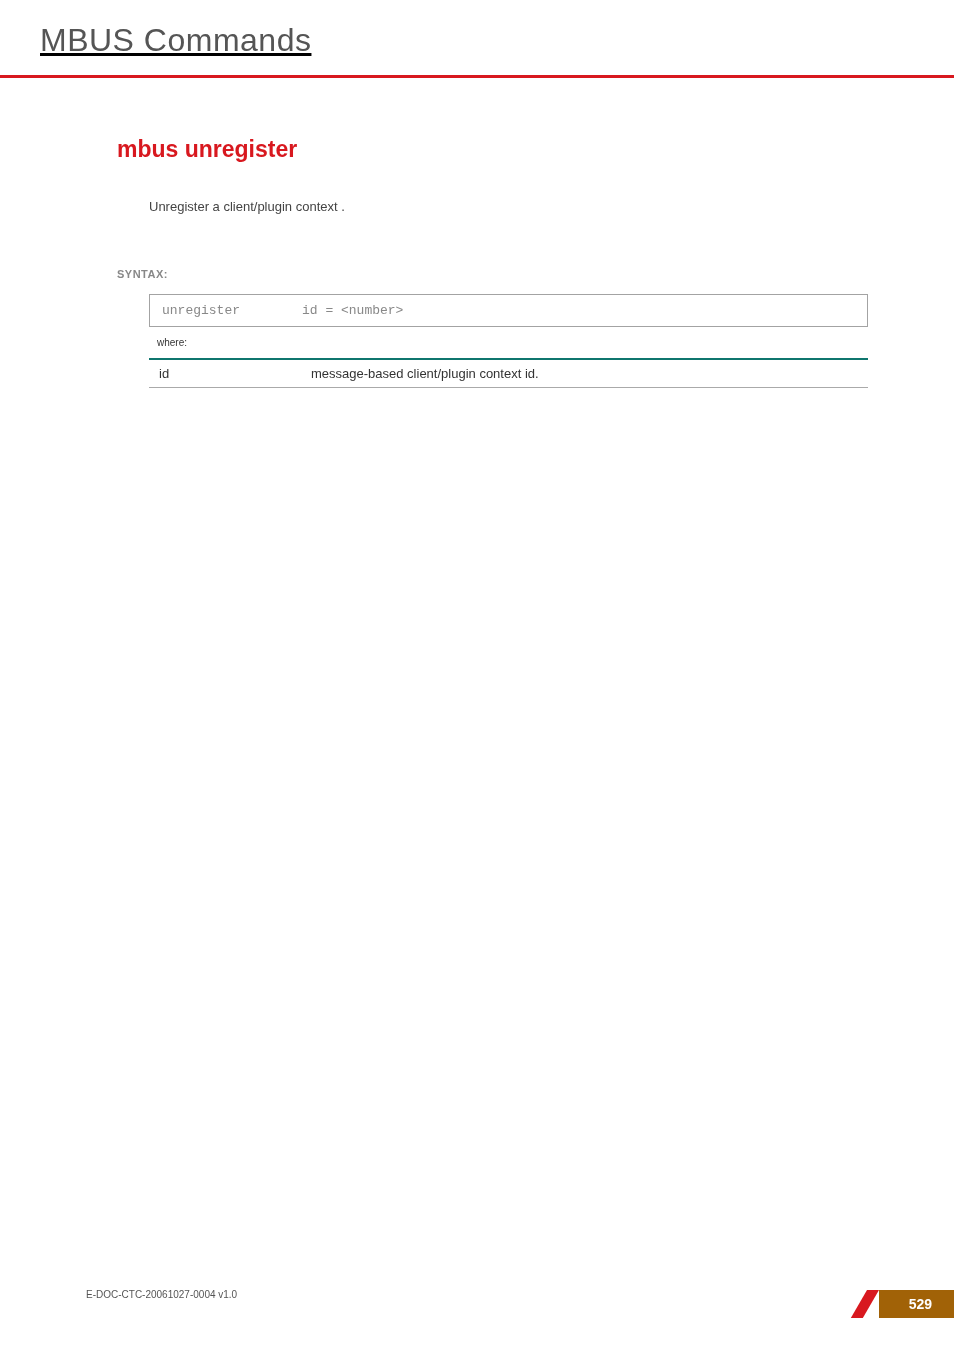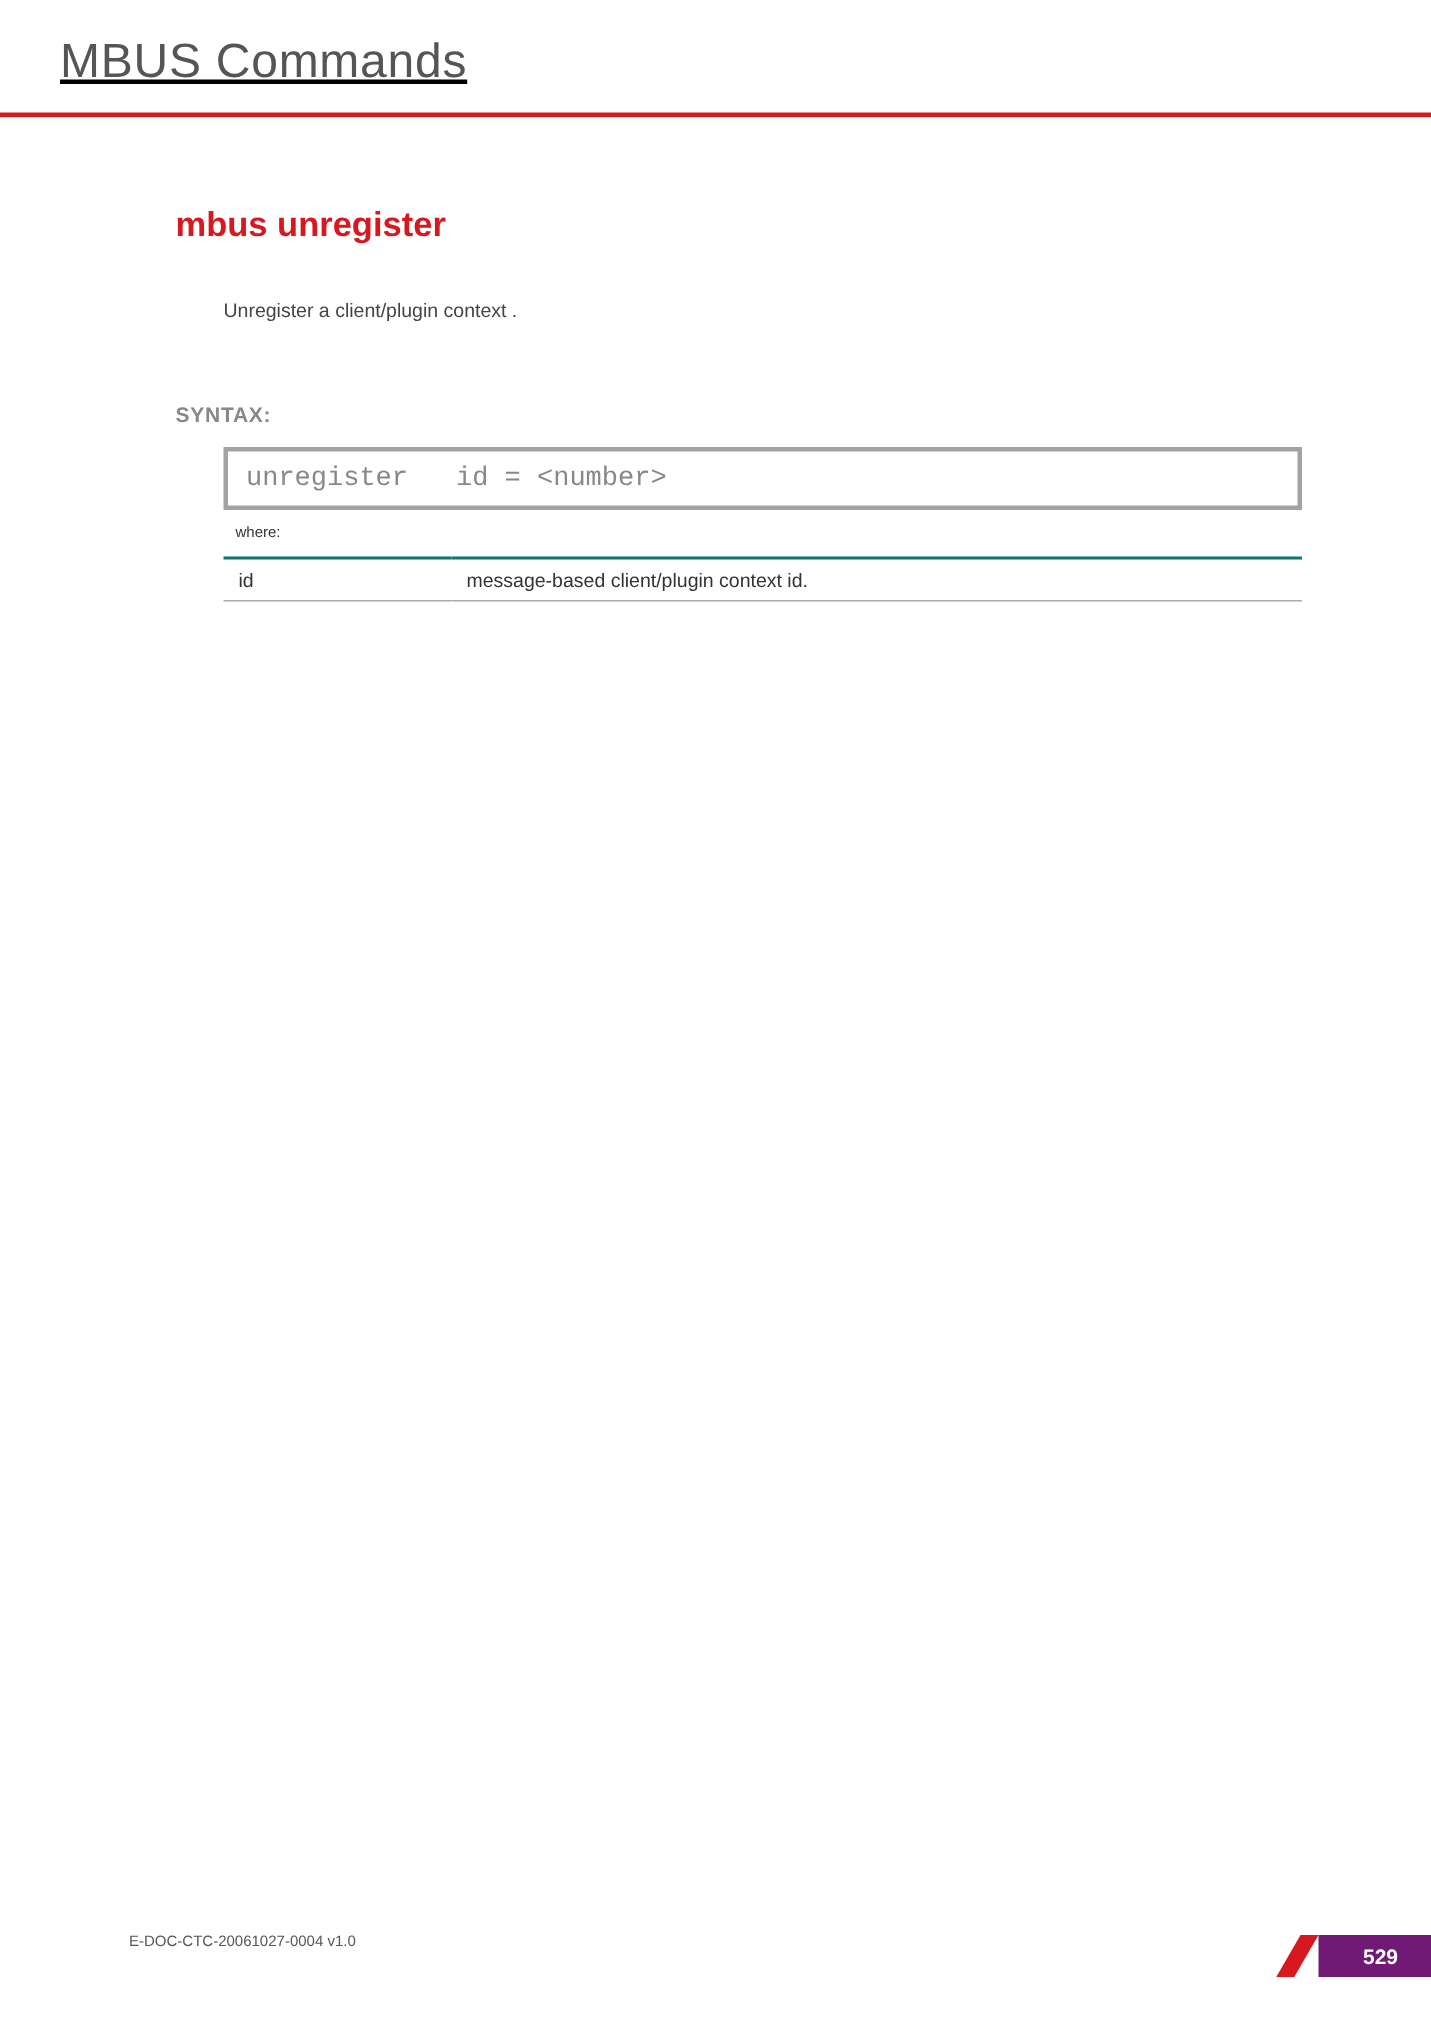--- a/index.html
+++ b/index.html
@@ -38,33 +38,33 @@
     color: #d8181f;
     margin-bottom: 36px;
   }
   .description {
     font-size: 13px;
     color: #444;
     margin-left: 32px;
     margin-bottom: 54px;
   }
   .section-label {
-    font-size: 14px;
+    font-size: 11px;
     font-weight: bold;
     color: #888;
     letter-spacing: 0.5px;
     margin-bottom: 14px;
   }
   .syntax-box {
-    border: 3px solid #a3a3a3;
+    border: 1px solid #a3a3a3;
     padding: 8px 12px;
     margin-left: 32px;
     margin-right: 0;
     font-family: "Courier New", monospace;
-    font-size: 18px;
+    font-size: 13px;
     color: #888;
   }
   .syntax-box .command {
     display: inline-block;
     width: 140px;
   }
   .where-label {
     font-size: 10px;
     color: #333;
     margin-left: 40px;
@@ -98,21 +98,21 @@
     position: absolute;
     left: 86px;
     bottom: 18px;
     font-size: 10px;
     color: #555;
   }
   .footer-badge {
     position: absolute;
     right: 0;
     bottom: 0;
-    background: #701a75;
+    background: #a16207;
     color: #fff;
     font-size: 14px;
     font-weight: bold;
     padding: 6px 22px 6px 30px;
   }
   .footer-badge::before {
     content: "";
     position: absolute;
     left: -12px;
     top: 0;

